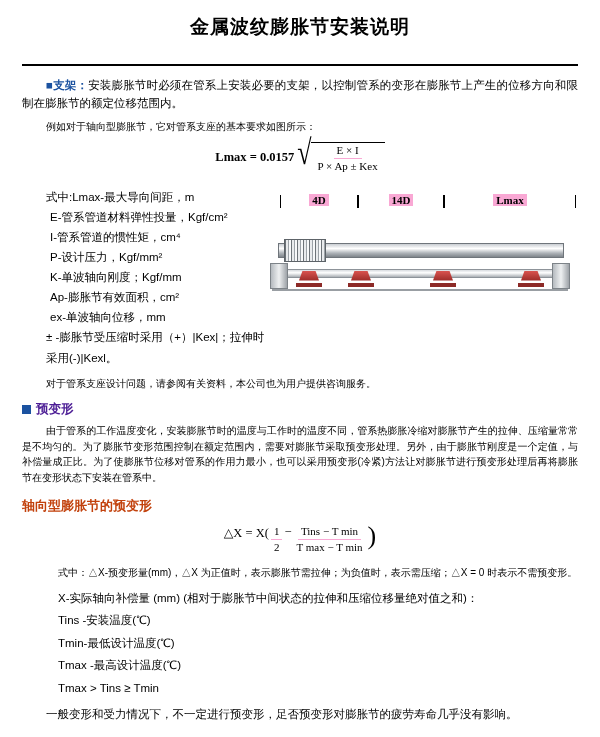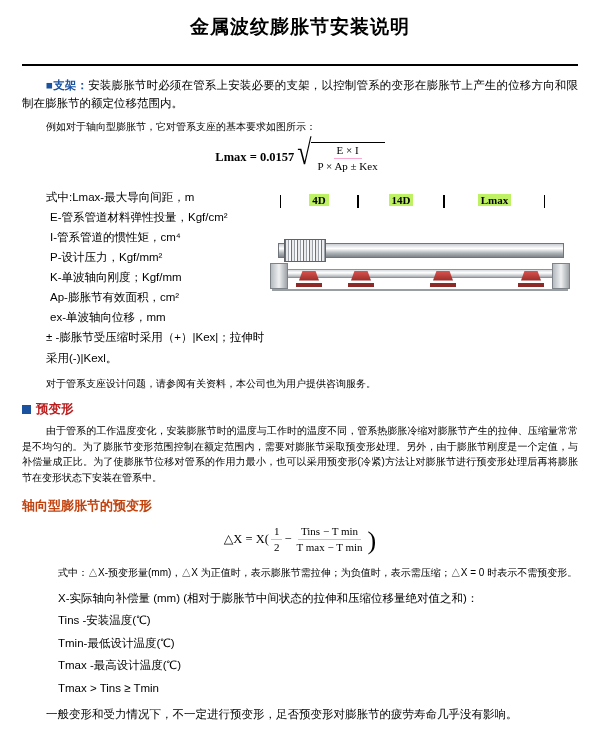--- a/index.html
+++ b/index.html
@@ -39,21 +39,21 @@
     line-height: 1.55;
     margin: 0 0 6px 0;
     text-align: justify;
   }
   .indent {
     text-indent: 24px;
   }
   .sec-head {
     font-size: 12.5px;
     font-weight: bold;
-    color: #b91c1c;
+    color: #4c1d95;
     margin: 10px 0 5px 0;
     display: flex;
     align-items: center;
     gap: 5px;
   }
   .blue-square {
     display: inline-block;
     width: 9px;
     height: 9px;
     background: #1b52a0;
@@ -160,21 +160,21 @@
   }
   .dim-seg {
     position: absolute;
     top: 0;
     height: 18px;
     text-align: center;
   }
   .dim-seg span {
     position: relative;
     top: -1px;
-    background: #bef264;
+    background: #f9a8d4;
     padding: 0 3px;
     text-align: center;
   }
   .dim-seg:before, .dim-seg:after {
     content: "";
     position: absolute;
     top: 0;
     height: 13px;
     width: 1px;
     background: #000;
@@ -260,21 +260,20 @@
   }
   .eq-center {
     display: flex;
     justify-content: center;
     margin: 10px 0 12px 0;
   }
   .eq {
     font-family: "Liberation Serif", serif;
     font-size: 12.5px;
     display: inline-flex;
-    align-items: center;
     gap: 2px;
   }
   .paren {
     font-size: 26px;
     line-height: 0.75;
     font-family: "Liberation Serif", serif;
     position: relative;
     top: 1px;
   }
   .list-line {
@@ -329,21 +328,21 @@
         <div>Ap-膨胀节有效面积，cm²</div>
         <div>ex-单波轴向位移，mm</div>
         <div class="first">± -膨胀节受压缩时采用（+）|Kex|；拉伸时采用(-)|Kexl。</div>
       </div>
     </div>
     <div class="right">
       <div class="diagram">
         <div class="dim-row">
           <div class="dim-seg" style="left:10px; width:78px;"><span>4D</span></div>
           <div class="dim-seg" style="left:88px; width:86px;"><span>14D</span></div>
-          <div class="dim-seg" style="left:174px; width:101px;"><span>Lmax</span></div>
+          <div class="dim-seg" style="left:174px; width:132px;"><span>Lmax</span></div>
         </div>
         <div class="pipe-wrap">
           <div class="pipe-main"></div>
           <div class="pipe-lower"></div>
           <div class="bellow"></div>
           <div class="anchor" style="left:0px;"></div>
           <div class="anchor" style="left:282px;"></div>
           <div class="ground"></div>
           <div class="support" style="left:26px;">
               <div class="trap"></div>

